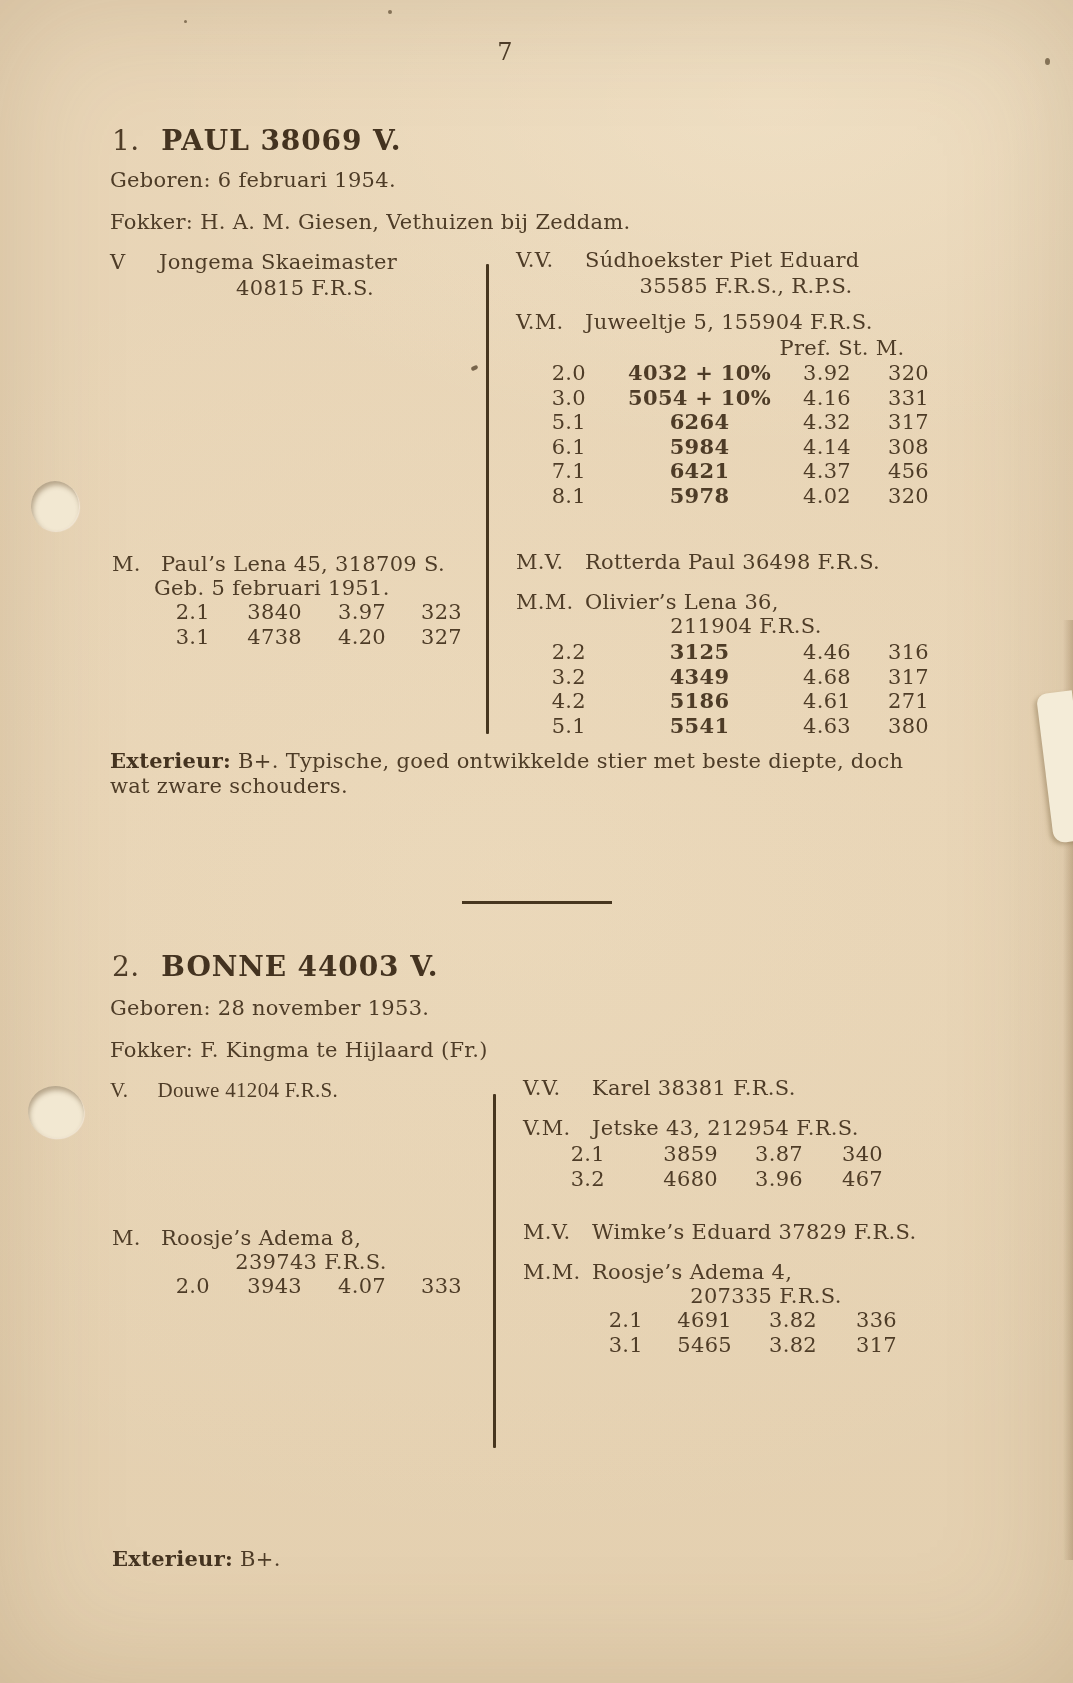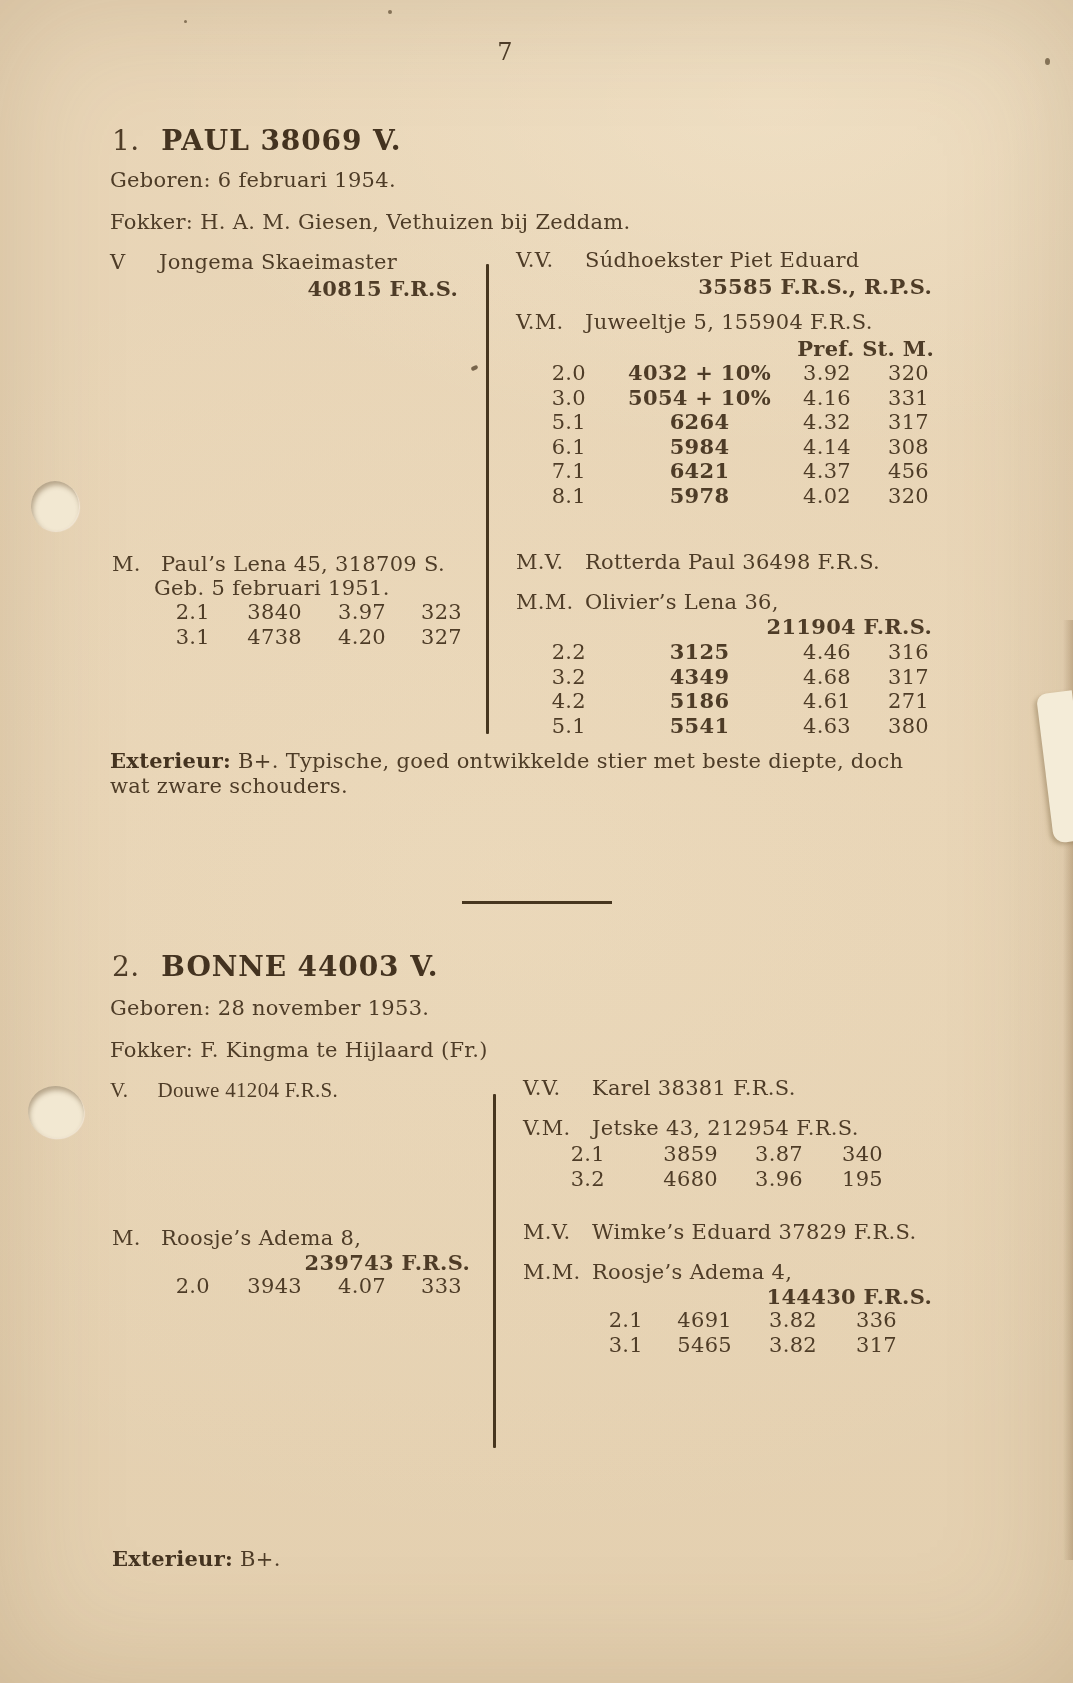--- a/index.html
+++ b/index.html
@@ -17,21 +17,21 @@
     background:
       radial-gradient(900px 500px at 72% 6%, rgba(255,246,224,0.28), rgba(255,246,224,0) 70%),
       radial-gradient(1200px 900px at 48% 52%, rgba(250,238,212,0.20), rgba(0,0,0,0) 75%),
       linear-gradient(180deg, #e9d6b8 0%, #e7d3b4 45%, #e4d0b0 100%);
     box-shadow: inset 0 0 130px rgba(120, 90, 50, 0.20);
     overflow: hidden;
   }
 
   .abs { position: absolute; }
   .line { letter-spacing: 0.3px; white-space: nowrap; }
-  .right { text-align: right; font-weight: bold; }
+  .right { text-align: center; }
 
   .heading { font-size: 28px; letter-spacing: 0.4px; white-space: nowrap; }
   .h-num { display: inline-block; width: 40px; }
   .h-title { font-weight: bold; letter-spacing: 0.9px; color: #443320; }
 
   .lbl-sm { display: inline-block; width: 42px; }
   .lbl-lg { display: inline-block; width: 62px; }
   .bold { font-weight: bold; color: #443320; }
 
   .recs { letter-spacing: 0.3px; }
@@ -278,34 +278,34 @@
         <div class="rec-row">
           <span class="rec-cell c0">2.1</span>
           <span class="rec-cell c1">3859</span>
           <span class="rec-cell c2">3.87</span>
           <span class="rec-cell c3">340</span>
         </div>
         <div class="rec-row">
           <span class="rec-cell c0">3.2</span>
           <span class="rec-cell c1">4680</span>
           <span class="rec-cell c2">3.96</span>
-          <span class="rec-cell c3">195</span>
+          <span class="rec-cell c3">467</span>
         </div>
       </div>
 
     <div class="abs line" style="left:523px; top:1220px;">
       <span class="lbl-lg">M.V.</span>
       <span>Wimke’s Eduard 37829 F.R.S.</span>
     </div>
 
     <div class="abs line" style="left:523px; top:1260px;">
       <span class="lbl-lg">M.M.</span>
       <span>Roosje’s Adema 4,</span>
     </div>
-    <div class="abs line right" style="left:600px; top:1284px; width:332px;">144430 F.R.S.</div>
+    <div class="abs line right" style="left:600px; top:1284px; width:332px;">207335 F.R.S.</div>
     <div class="abs recs recs-adema" style="left:598px; top:1308px;">
         <div class="rec-row">
           <span class="rec-cell c0">2.1</span>
           <span class="rec-cell c1">4691</span>
           <span class="rec-cell c2">3.82</span>
           <span class="rec-cell c3">336</span>
         </div>
         <div class="rec-row">
           <span class="rec-cell c0">3.1</span>
           <span class="rec-cell c1">5465</span>

